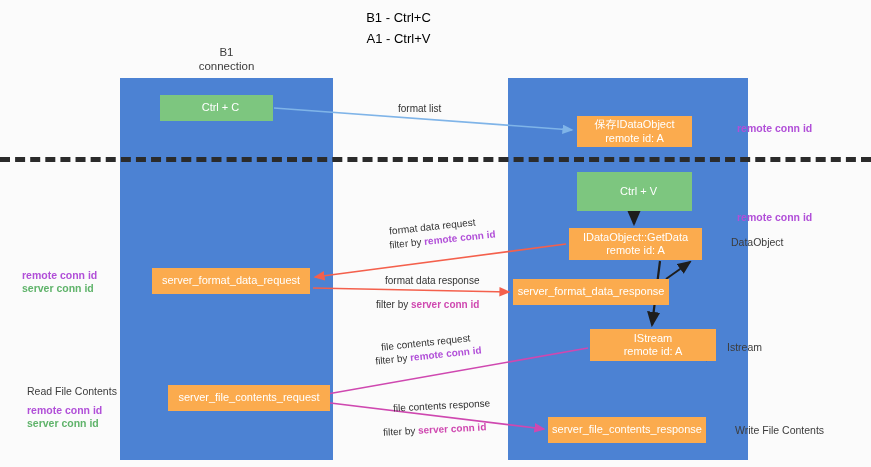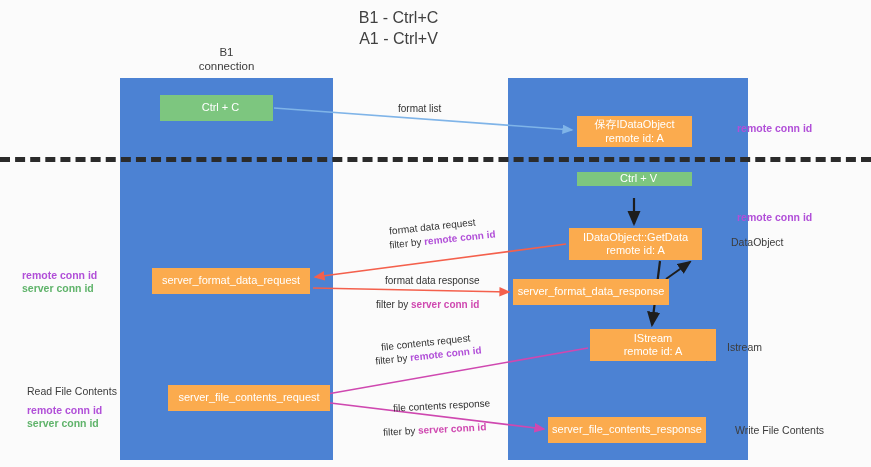--- a/index.html
+++ b/index.html
@@ -21,38 +21,38 @@
     position:absolute;text-align:center;
     font-size:11.5px;color:#3c3c3c;line-height:14px;
   }
   #hdr-b1{left:120px;top:45px;width:213px;}
   #hdr-a1{left:508px;top:45px;width:240px;}
   .hdr-sub{display:block;}
 
   
   #title{
     position:absolute;left:0;top:7px;width:797px;
-    text-align:center;font-size:16px;color:#404040;line-height:21px;
+    text-align:center;font-size:13px;color:#000000;line-height:21px;
   }
   #title span{display:block;}
 
   
   .box{
     position:absolute;display:flex;flex-direction:column;
     align-items:center;justify-content:center;
     font-size:11px;color:#ffffff;line-height:13.5px;text-align:center;
     box-sizing:border-box;padding:2px 4px;
   }
   .box .l2{display:block;}
   .green{background:#7dc67f;padding-left:12px;}
   .orange{background:#fbab4e;}
 
   #box-ctrlc{left:160px;top:95px;width:113px;height:26px;}
   #box-idataobject{left:577px;top:116px;width:115px;height:31px;}
-  #box-ctrlv{left:577px;top:172px;width:115px;height:14px;}
+  #box-ctrlv{left:577px;top:172px;width:115px;height:39px;}
   #box-getdata{left:569px;top:228px;width:133px;height:32px;}
   #box-sfdreq{left:152px;top:268px;width:158px;height:26px;}
   #box-sfdres{left:513px;top:279px;width:156px;height:26px;}
   #box-istream{left:590px;top:329px;width:126px;height:32px;}
   #box-sfcreq{left:168px;top:385px;width:162px;height:26px;}
   #box-sfcres{left:548px;top:417px;width:158px;height:26px;}
 
   
   #divider{
     position:absolute;left:0;top:157px;width:871px;height:0;

